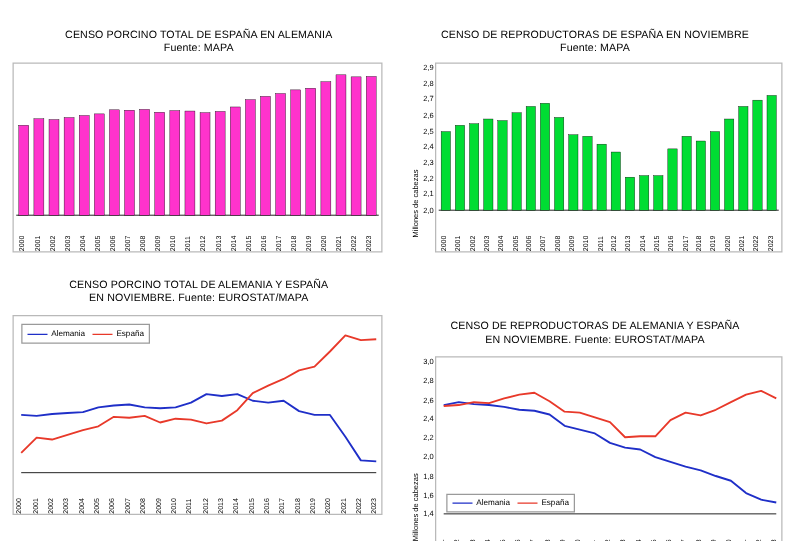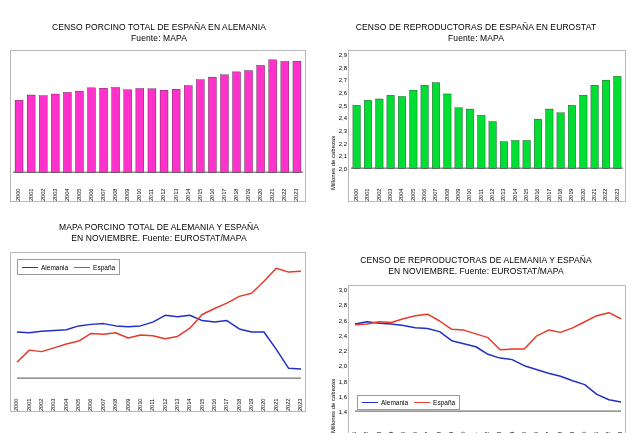--- a/index.html
+++ b/index.html
@@ -110,21 +110,21 @@
           <div class="xtick" style="left: 252.118px;">2020</div>
           <div class="xtick" style="left: 264.202px;">2021</div>
           <div class="xtick" style="left: 276.287px;">2022</div>
           <div class="xtick" style="left: 288.371px;">2023</div>
         </div>
     </div>
   </div>
 
   <div class="panel" style="left:322px;top:22px;width:308px;height:190px;">
     <div class="panel-title">
-      <div>CENSO DE REPRODUCTORAS DE ESPAÑA EN EUROSTAT</div>
+      <div>CENSO DE REPRODUCTORAS DE ESPAÑA EN NOVIEMBRE</div>
       <div>Fuente: MAPA</div>
     </div>
     <div class="ylab" style="left:8px;top:168px;">Millones de cabezas</div>
     <div class="plotbox" style="position:absolute;left:26px;top:28px;width:278px;height:152px;">
       <div class="yticks" id="p2-y" style="left:-18px;width:17px;">
           <div class="ytick" style="top: 1px;">2,9</div>
           <div class="ytick" style="top: 13.6667px;">2,8</div>
           <div class="ytick" style="top: 26.3333px;">2,7</div>
           <div class="ytick" style="top: 39px;">2,6</div>
           <div class="ytick" style="top: 51.6667px;">2,5</div>
@@ -185,21 +185,21 @@
           <div class="xtick" style="left: 236.744px;">2020</div>
           <div class="xtick" style="left: 248.078px;">2021</div>
           <div class="xtick" style="left: 259.413px;">2022</div>
           <div class="xtick" style="left: 270.747px;">2023</div>
         </div>
     </div>
   </div>
 
   <div class="panel" style="left:4px;top:222px;width:310px;height:206px;">
     <div class="panel-title">
-      <div>MAPA PORCINO TOTAL DE ALEMANIA Y ESPAÑA</div>
+      <div>CENSO PORCINO TOTAL DE ALEMANIA Y ESPAÑA</div>
       <div>EN NOVIEMBRE. Fuente: EUROSTAT/MAPA</div>
     </div>
     <div class="plotbox" style="position:absolute;left:6px;top:30px;width:296px;height:160px;">
       <svg class="inner" id="p3-svg" viewBox="0 0 296 160" preserveAspectRatio="none">
           <line x1="6" y1="126" x2="292" y2="126" stroke="#000" stroke-width="0.7"></line>
           <path d="M6.00 79.49 L18.43 80.25 L30.87 78.73 L43.30 77.96 L55.74 77.20 L68.17 73.39 L80.61 71.86 L93.04 71.10 L105.48 73.39 L117.91 74.15 L130.35 73.39 L142.78 69.58 L155.22 62.71 L167.65 64.24 L180.09 62.71 L192.52 68.05 L204.96 69.58 L217.39 68.05 L229.83 76.44 L242.26 79.49 L254.70 79.49 L267.13 97.02 L279.57 116.09 L292.00 116.85 " fill="none" stroke="#1f2fc8" stroke-width="1.5" stroke-linejoin="round"></path>
           <path d="M6.00 109.99 L18.43 97.79 L30.87 99.31 L43.30 95.50 L55.74 91.69 L68.17 88.64 L80.61 81.01 L93.04 81.77 L105.48 80.25 L117.91 85.59 L130.35 82.54 L142.78 83.30 L155.22 86.35 L167.65 84.06 L180.09 75.67 L192.52 61.95 L204.96 55.85 L217.39 50.51 L229.83 43.65 L242.26 40.60 L254.70 28.40 L267.13 15.44 L279.57 19.25 L292.00 18.49 " fill="none" stroke="#e8392a" stroke-width="1.5" stroke-linejoin="round"></path>
         </svg>
       <div class="legend" id="p3-legend" style="left:6px;top:6px;height:16px;">
           <div class="item">

